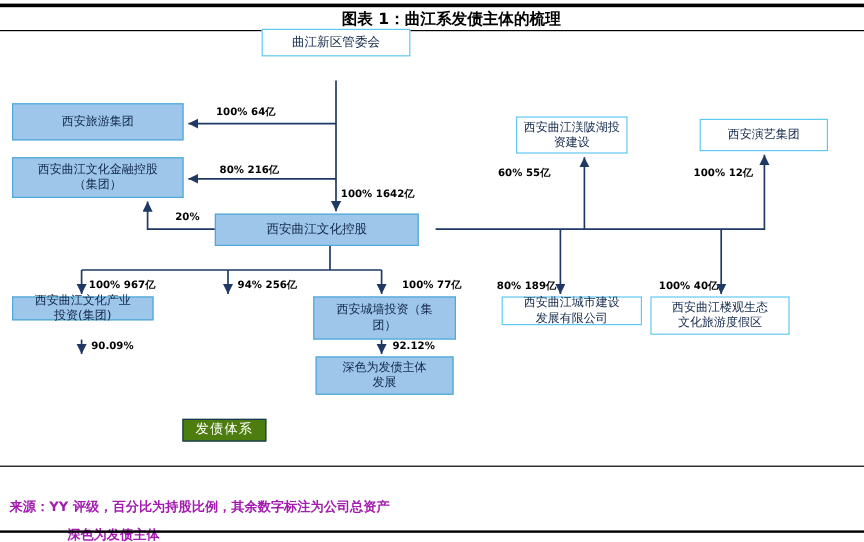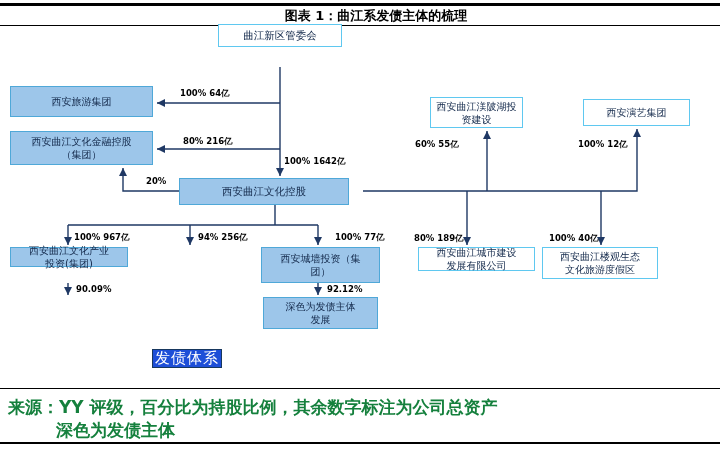--- a/index.html
+++ b/index.html
@@ -13,32 +13,32 @@
     font-size:13px;font-weight:bold;color:#000;padding-left:16px;
   }
   .node{
     position:absolute;display:flex;align-items:center;justify-content:center;
     text-align:center;white-space:pre-line;line-height:1.3;
     font-size:10px;color:#13294b;box-sizing:border-box;
   }
   .issuer{background:#9DC6EA;border:1.4px solid #4FA8D8;}
   .plain{background:#ffffff;border:1.4px solid #5FC8F0;}
   .legendbox{
-    background:#1d4ed8;border:1.4px solid #17375E;color:#ffffff;
-    font-size:15px;letter-spacing:1px;font-family:Liberation Serif, serif;
+    background:#4d7c0f;border:1.4px solid #17375E;color:#ffffff;
+    font-size:11px;letter-spacing:1px;
   }
   .big{font-size:10.5px;}
   .elabel{
     position:absolute;font-size:8.5px;font-weight:bold;color:#000;
     white-space:nowrap;
     text-align:center;
   }
   svg.wires{position:absolute;left:0;top:0;pointer-events:none;}
   .footer-text{
-    position:absolute;font-size:17px;font-weight:bold;color:#15803d;white-space:nowrap;
+    position:absolute;font-size:11px;font-weight:bold;color:#a21caf;white-space:nowrap;margin-top:19px;
   }
 </style>
 </head>
 <body>
 
 <div class="page">
 
   <div class="rule" style="top:3px;height:2.5px;"></div>
   <div class="title">图表 1：曲江系发债主体的梳理</div>
   <div class="rule" style="top:25px;height:1.3px;"></div>

